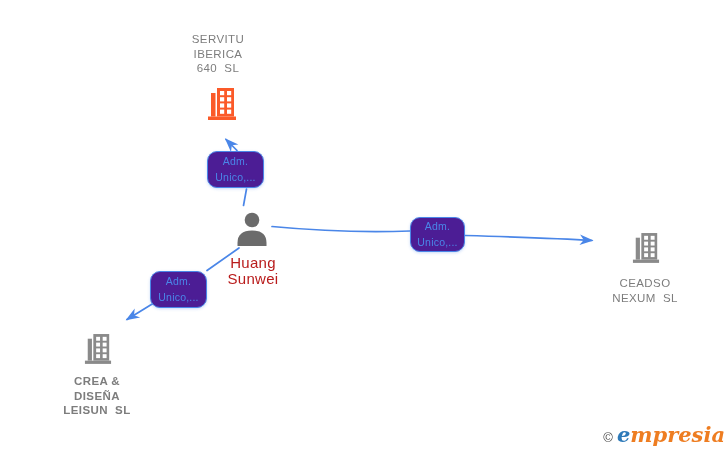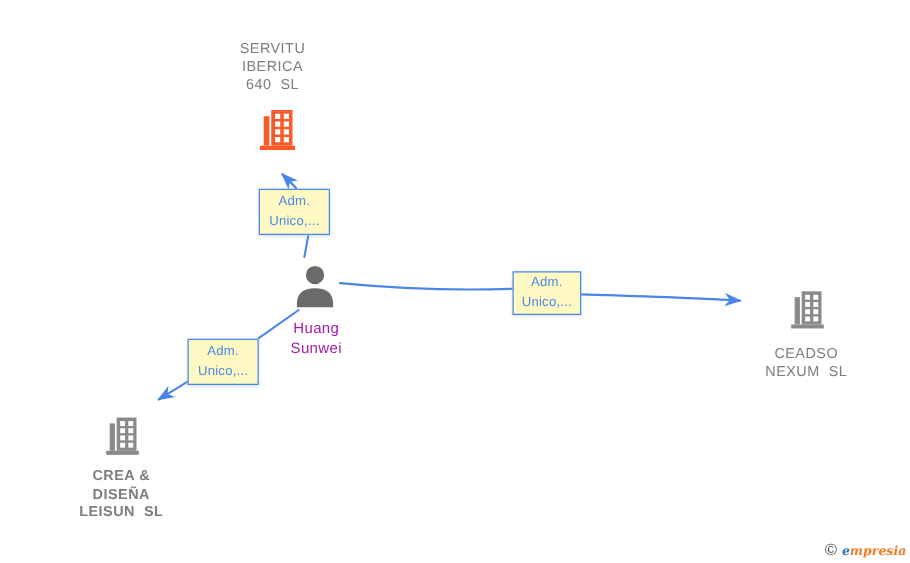--- a/index.html
+++ b/index.html
@@ -9,44 +9,44 @@
     font-family:"Liberation Sans",sans-serif;
   }
   .canvas{position:absolute;inset:0;}
   svg.edges{position:absolute;left:0;top:0;z-index:1;}
   .node{position:absolute;z-index:2;}
   .node-label{
     position:absolute;left:0;right:0;
     color:#7d7d7d;font-size:11.5px;line-height:14.5px;letter-spacing:.4px;
     text-align:center;white-space:pre-wrap;
   }
-  .person-label{font-size:12px;line-height:15.5px;letter-spacing:.3px;color:#a21caf;}
+  .person-label{font-size:15px;line-height:15.5px;letter-spacing:.3px;color:#b91c1c;}
   .icon{position:absolute;display:block;}
   .icon.orange{color:#fb5a29;}
   .icon.gray{color:#8a8a8a;}
   .icon.person{color:#6b6b6b;}
   .edge-label{
     position:absolute;z-index:3;
     display:flex;align-items:center;justify-content:center;
-    border:1.6px solid #4a86e8;border-radius:0;
-    background:#fef9c3;color:#4a86e8;
+    border:1.6px solid #4a86e8;border-radius:10px;
+    background:#4c1d95;color:#4a86e8;
     font-size:10.5px;line-height:15.5px;letter-spacing:.2px;
     text-align:center;white-space:pre-wrap;
     box-shadow:0 1px 3px rgba(74,134,232,.3);
     box-sizing:border-box;
   }
   #edge-label-north{left:207px;top:151px;width:57px;height:37px;}
   #edge-label-east{left:410px;top:217px;width:55px;height:35px;}
   #edge-label-southwest{left:150px;top:271px;width:57px;height:37px;}
   .watermark{
     position:absolute;right:3px;bottom:3px;z-index:4;
     display:flex;align-items:baseline;gap:4px;
   }
   .watermark .copy{color:#4d4d4d;font-size:13px;}
-  .watermark .brand{font-family:"DejaVu Serif",serif;font-style:italic;font-size:10px;font-weight:700;}
+  .watermark .brand{font-family:"DejaVu Serif",serif;font-style:italic;font-size:21px;font-weight:700;}
   .watermark .brand .e{color:#2e7ab9;}
   .watermark .brand .rest{color:#ee7d21;}
 </style>
 </head>
 <body>
 
 <div class="canvas">
 
   <svg class="edges" width="728" height="450" viewBox="0 0 728 450">
     <defs>

